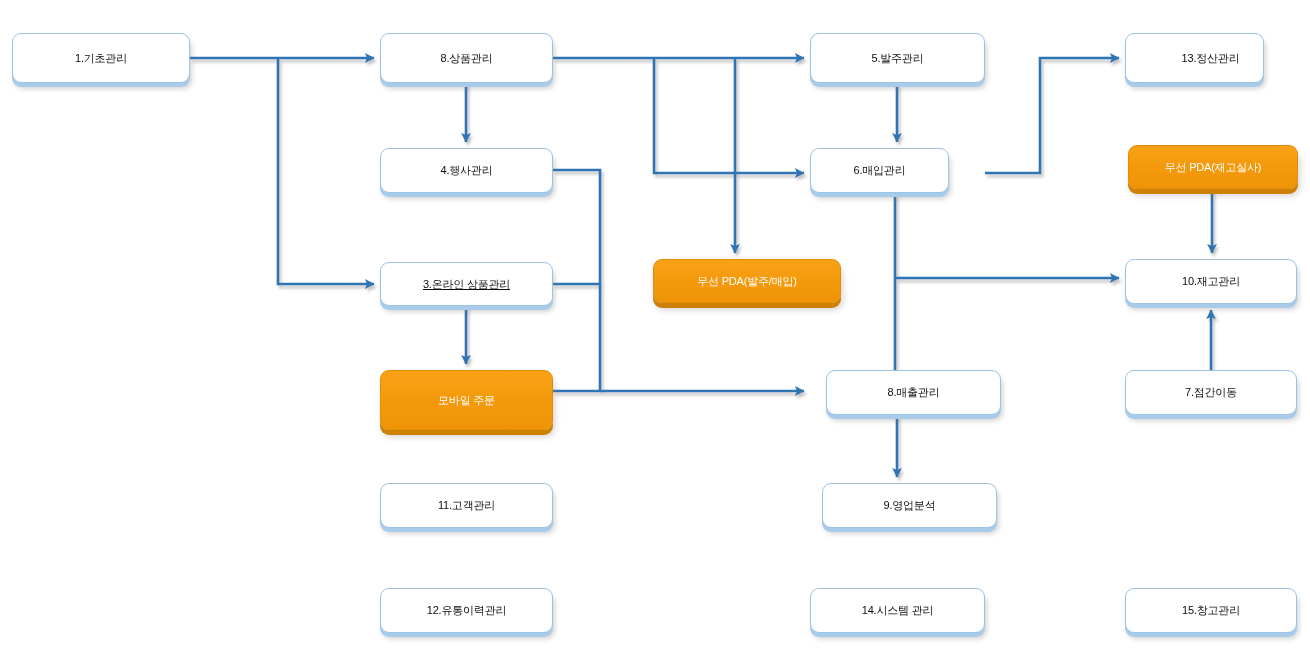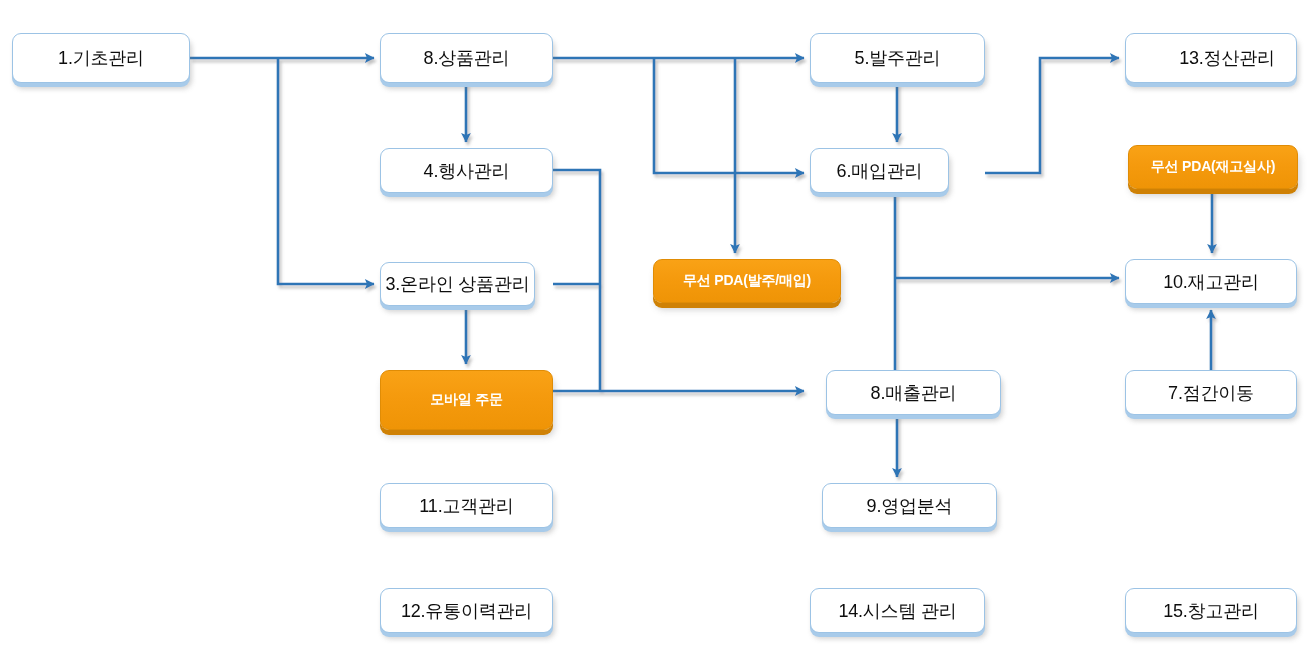--- a/index.html
+++ b/index.html
@@ -8,33 +8,33 @@
   #wires{position:absolute;left:0;top:0;width:1310px;height:671px;}
   .node{position:absolute;box-sizing:border-box;display:flex;align-items:center;justify-content:center;
         text-align:center;white-space:nowrap;}
   
   .node.blue{
     background:#ffffff;
     border:1.6px solid #9cc3e5;
     border-radius:9px;
     box-shadow:0 4px 0 0 #a8cbea, 2px 6px 5px rgba(120,120,120,0.32);
     color:#0d0d0d;
-    font-size:18px;
+    font-size:11px;
     font-weight:400;
     letter-spacing:-0.2px;
   }
   
   .node.orange{
     background:linear-gradient(180deg,#f9a216 0%,#f59a0d 45%,#ef9406 100%);
     border:1px solid #e08c05;
     border-radius:9px;
     box-shadow:0 5px 0 0 #cf8105, 2px 7px 6px rgba(120,120,120,0.30);
     color:#ffffff;
-    font-size:14px;
-    font-weight:bold;
+    font-size:11px;
+    font-weight:normal;
     letter-spacing:-0.2px;
   }
   .node-label{pointer-events:none;}
 </style>
 </head>
 <body>
 
 <div id="canvas">
 
   <svg id="wires" viewBox="0 0 1310 671" xmlns="http://www.w3.org/2000/svg">
@@ -76,33 +76,33 @@
   <div id="node-layer">
       <div class="node blue" style="left: 12px; top: 33px; width: 178px; height: 50px;">
         <span class="node-label">1.기초관리</span>
       </div>
       <div class="node blue" style="left: 380px; top: 33px; width: 173px; height: 50px;">
         <span class="node-label">8.상품관리</span>
       </div>
       <div class="node blue" style="left: 810px; top: 33px; width: 175px; height: 50px;">
         <span class="node-label">5.발주관리</span>
       </div>
-      <div class="node blue" style="left: 1125px; top: 33px; width: 172px; height: 50px; padding-left: 32px;">
+      <div class="node blue" style="left: 1125px; top: 33px; width: 139px; height: 50px; padding-left: 32px;">
         <span class="node-label">13.정산관리</span>
       </div>
       <div class="node blue" style="left: 380px; top: 148px; width: 173px; height: 45px; text-align: center;">
         <span class="node-label">4.행사관리</span>
       </div>
       <div class="node blue" style="left: 810px; top: 148px; width: 139px; height: 45px;">
         <span class="node-label">6.매입관리</span>
       </div>
       <div class="node orange" style="left: 1128px; top: 145px; width: 170px; height: 44px;">
         <span class="node-label">무선 PDA(재고실사)</span>
       </div>
-      <div class="node blue" style="left: 380px; top: 262px; width: 155px; height: 44px;">
+      <div class="node blue" style="left: 380px; top: 262px; width: 173px; height: 44px; text-decoration: underline;">
         <span class="node-label">3.온라인 상품관리</span>
       </div>
       <div class="node orange" style="left: 653px; top: 259px; width: 188px; height: 44px;">
         <span class="node-label">무선 PDA(발주/매입)</span>
       </div>
       <div class="node blue" style="left: 1125px; top: 259px; width: 172px; height: 45px;">
         <span class="node-label">10.재고관리</span>
       </div>
       <div class="node orange" style="left: 380px; top: 370px; width: 173px; height: 60px;">
         <span class="node-label">모바일 주문</span>

